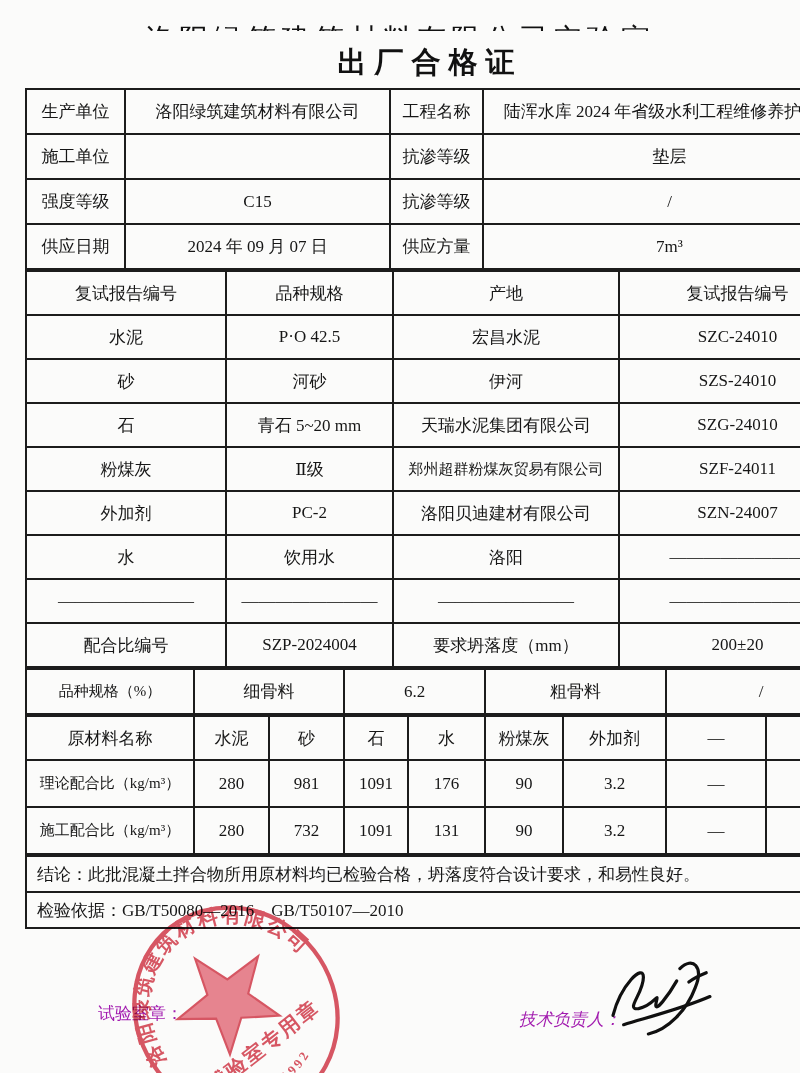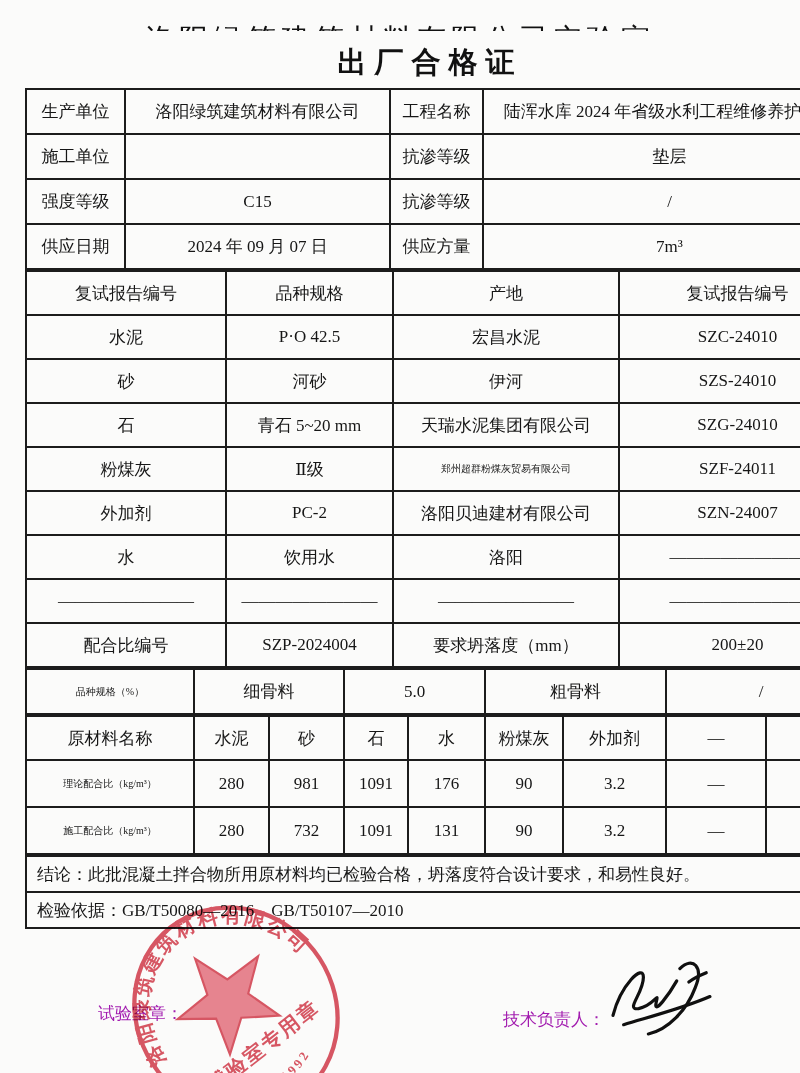--- a/index.html
+++ b/index.html
@@ -24,26 +24,26 @@
   table{border-collapse:collapse;table-layout:fixed;width:830px;}
   td{
     border:2px solid #1c1c1c;text-align:center;vertical-align:middle;
     font-size:17px;padding:0 2px;overflow:hidden;white-space:nowrap;
   }
   .info td{height:43px;}
   .mat td{height:42px;}
   .agg td{height:43px;}
   .mixh td{height:42px;margin-left:28px;}
   .mix td{height:45px;margin-left:7px;}
-  .small{font-size:10px;}
+  .small{font-size:15px;}
   .note td{height:34px;text-align:left;padding-left:10px;font-size:17px;white-space:pre;}
   .footer{position:absolute;left:0;top:962px;width:800px;height:111px;}
   .footer .lbl{position:absolute;font-size:17px;color:#a21caf;}
   .stamp-label{left:98px;top:40px;}
-  .tech-label{left:503px;top:46px;}
+  .tech-label{left:519px;top:46px;font-style:italic;}
   .stamp{position:absolute;left:118px;top:893px;width:236px;height:236px;opacity:0.88;mix-blend-mode:multiply;}
   .signature{position:absolute;left:596px;top:950px;transform:rotate(-4deg);}
 </style>
 </head>
 <body>
 
 <div class="title-clip">
   <div class="t">洛阳绿筑建筑材料有限公司实验室</div>
 </div>
 <div class="subtitle">出厂合格证</div>
@@ -155,21 +155,21 @@
         <col style="width:168px">
         <col style="width:150px">
         <col style="width:141px">
         <col style="width:181px">
         <col style="width:190px">
       </colgroup>
     <tbody>
         <tr>
       <td class="small">品种规格（%）</td>
       <td>细骨料</td>
-      <td>5.0</td>
+      <td>6.2</td>
       <td>粗骨料</td>
       <td>/</td>
     </tr>
   </tbody>
     </table>
 
   <table>
     <colgroup>
         <col style="width:168px">
         <col style="width:75px">

